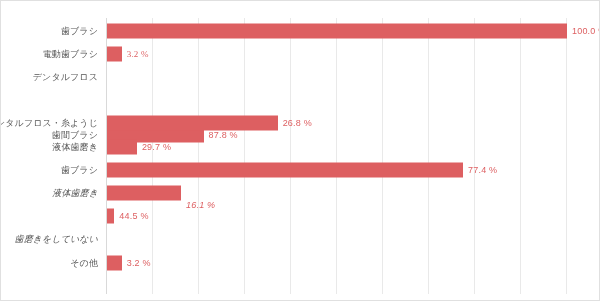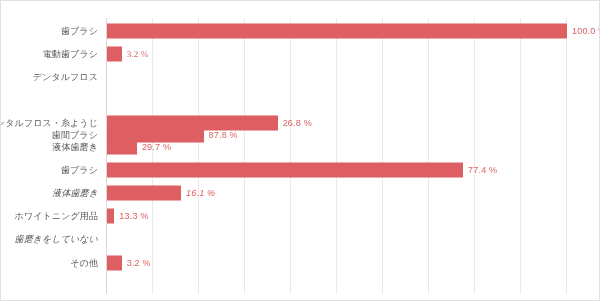--- a/index.html
+++ b/index.html
@@ -146,26 +146,25 @@
         <div class="val-label" style="left: 140.9px; color: rgb(221, 95, 97);">29.7 %</div>
       </div>
       <div class="row" style="top: 157.2px;">
         <div class="cat-label">歯ブラシ</div>
         <div class="bar" style="width: 356.04px; background: rgb(221, 95, 97);"></div>
         <div class="val-label" style="left: 467.04px; color: rgb(221, 95, 97);">77.4 %</div>
       </div>
       <div class="row" style="top: 180.4px; font-style: italic;">
         <div class="cat-label">液体歯磨き</div>
         <div class="bar" style="width: 74.06px; background: rgb(221, 95, 97);"></div>
-        <div class="val-label" style="left: 185.06px; color: rgb(221, 95, 97);">16.1 %</div>
+        <div class="val-label" style="left: 185.06px; color: rgb(221, 95, 97); margin-top: 12px;">16.1 %</div>
       </div>
       <div class="row" style="top: 203.6px;">
-        <div class="cat-label">ホワイトニング用品</div>
         <div class="bar" style="width: 7.36px; background: rgb(221, 95, 97);"></div>
-        <div class="val-label" style="left: 118.36px; color: rgb(221, 95, 97);">13.3 %</div>
+        <div class="val-label" style="left: 118.36px; color: rgb(221, 95, 97);">44.5 %</div>
       </div>
       <div class="row" style="top: 226.8px; font-style: italic;">
         <div class="cat-label">歯磨きをしていない</div>
       </div>
       <div class="row" style="top: 250px;">
         <div class="cat-label">その他</div>
         <div class="bar" style="width: 14.72px; background: rgb(221, 95, 97);"></div>
         <div class="val-label" style="left: 125.72px; color: rgb(221, 95, 97);">3.2 %</div>
       </div>
     </div>

